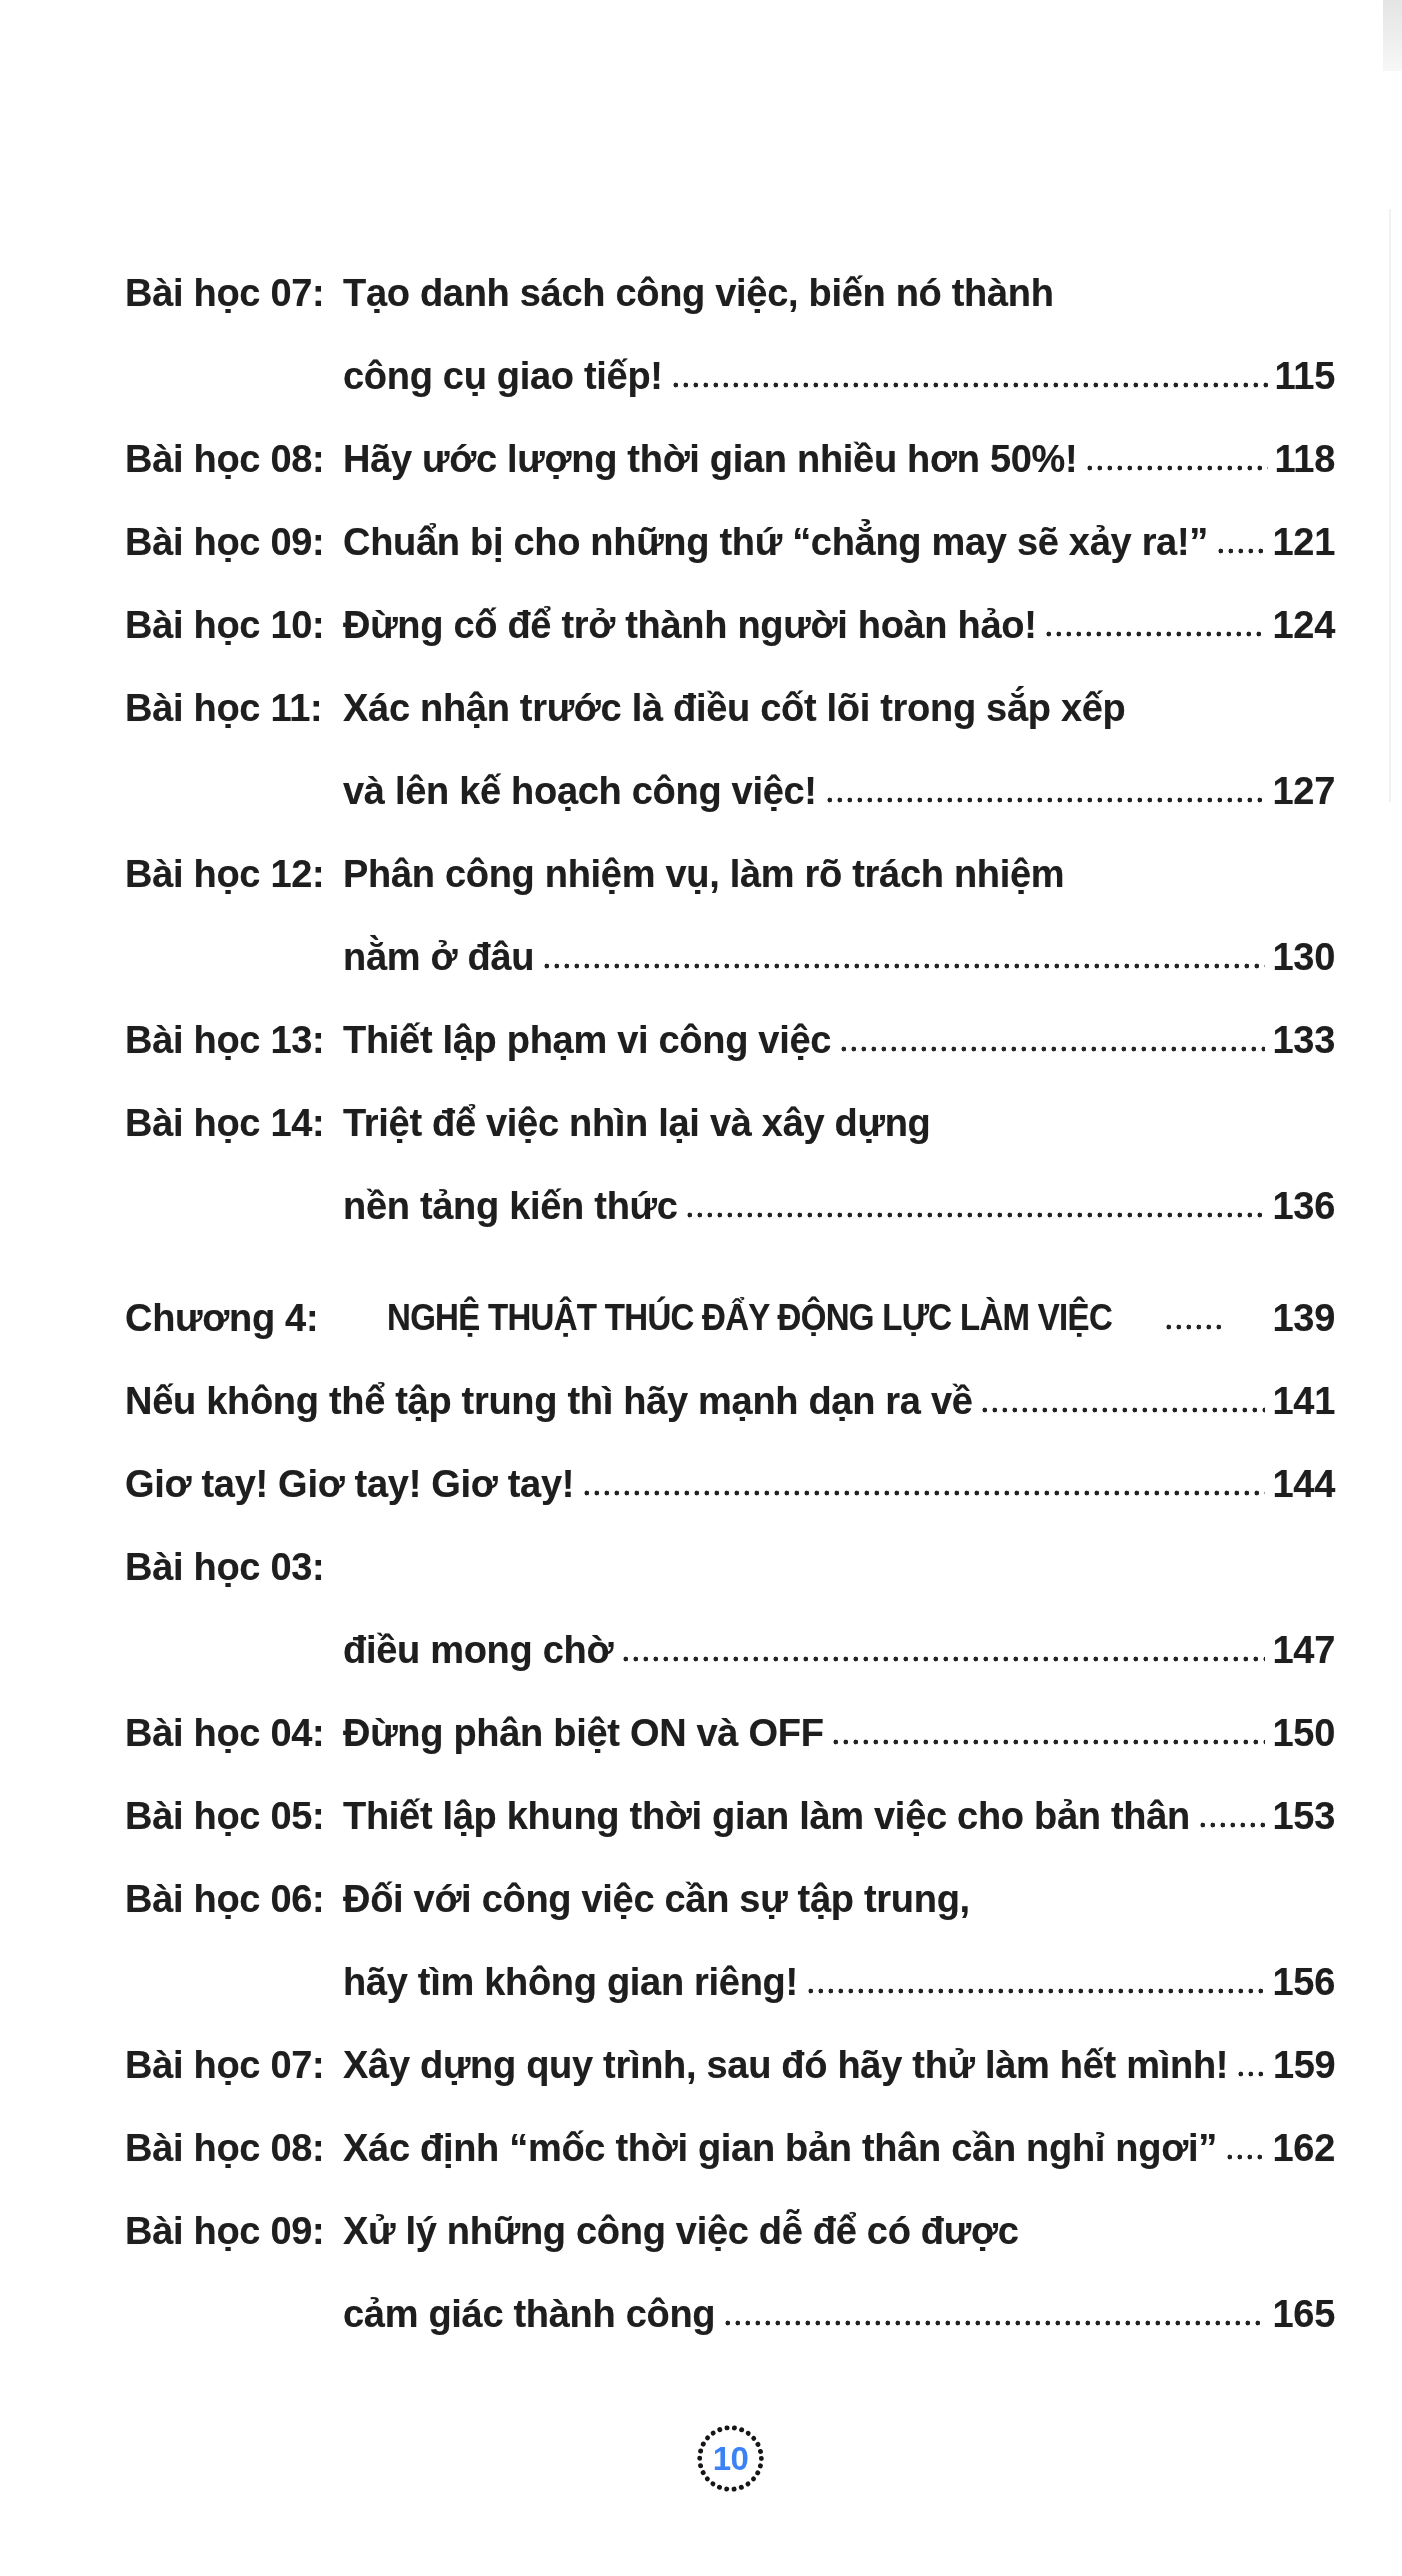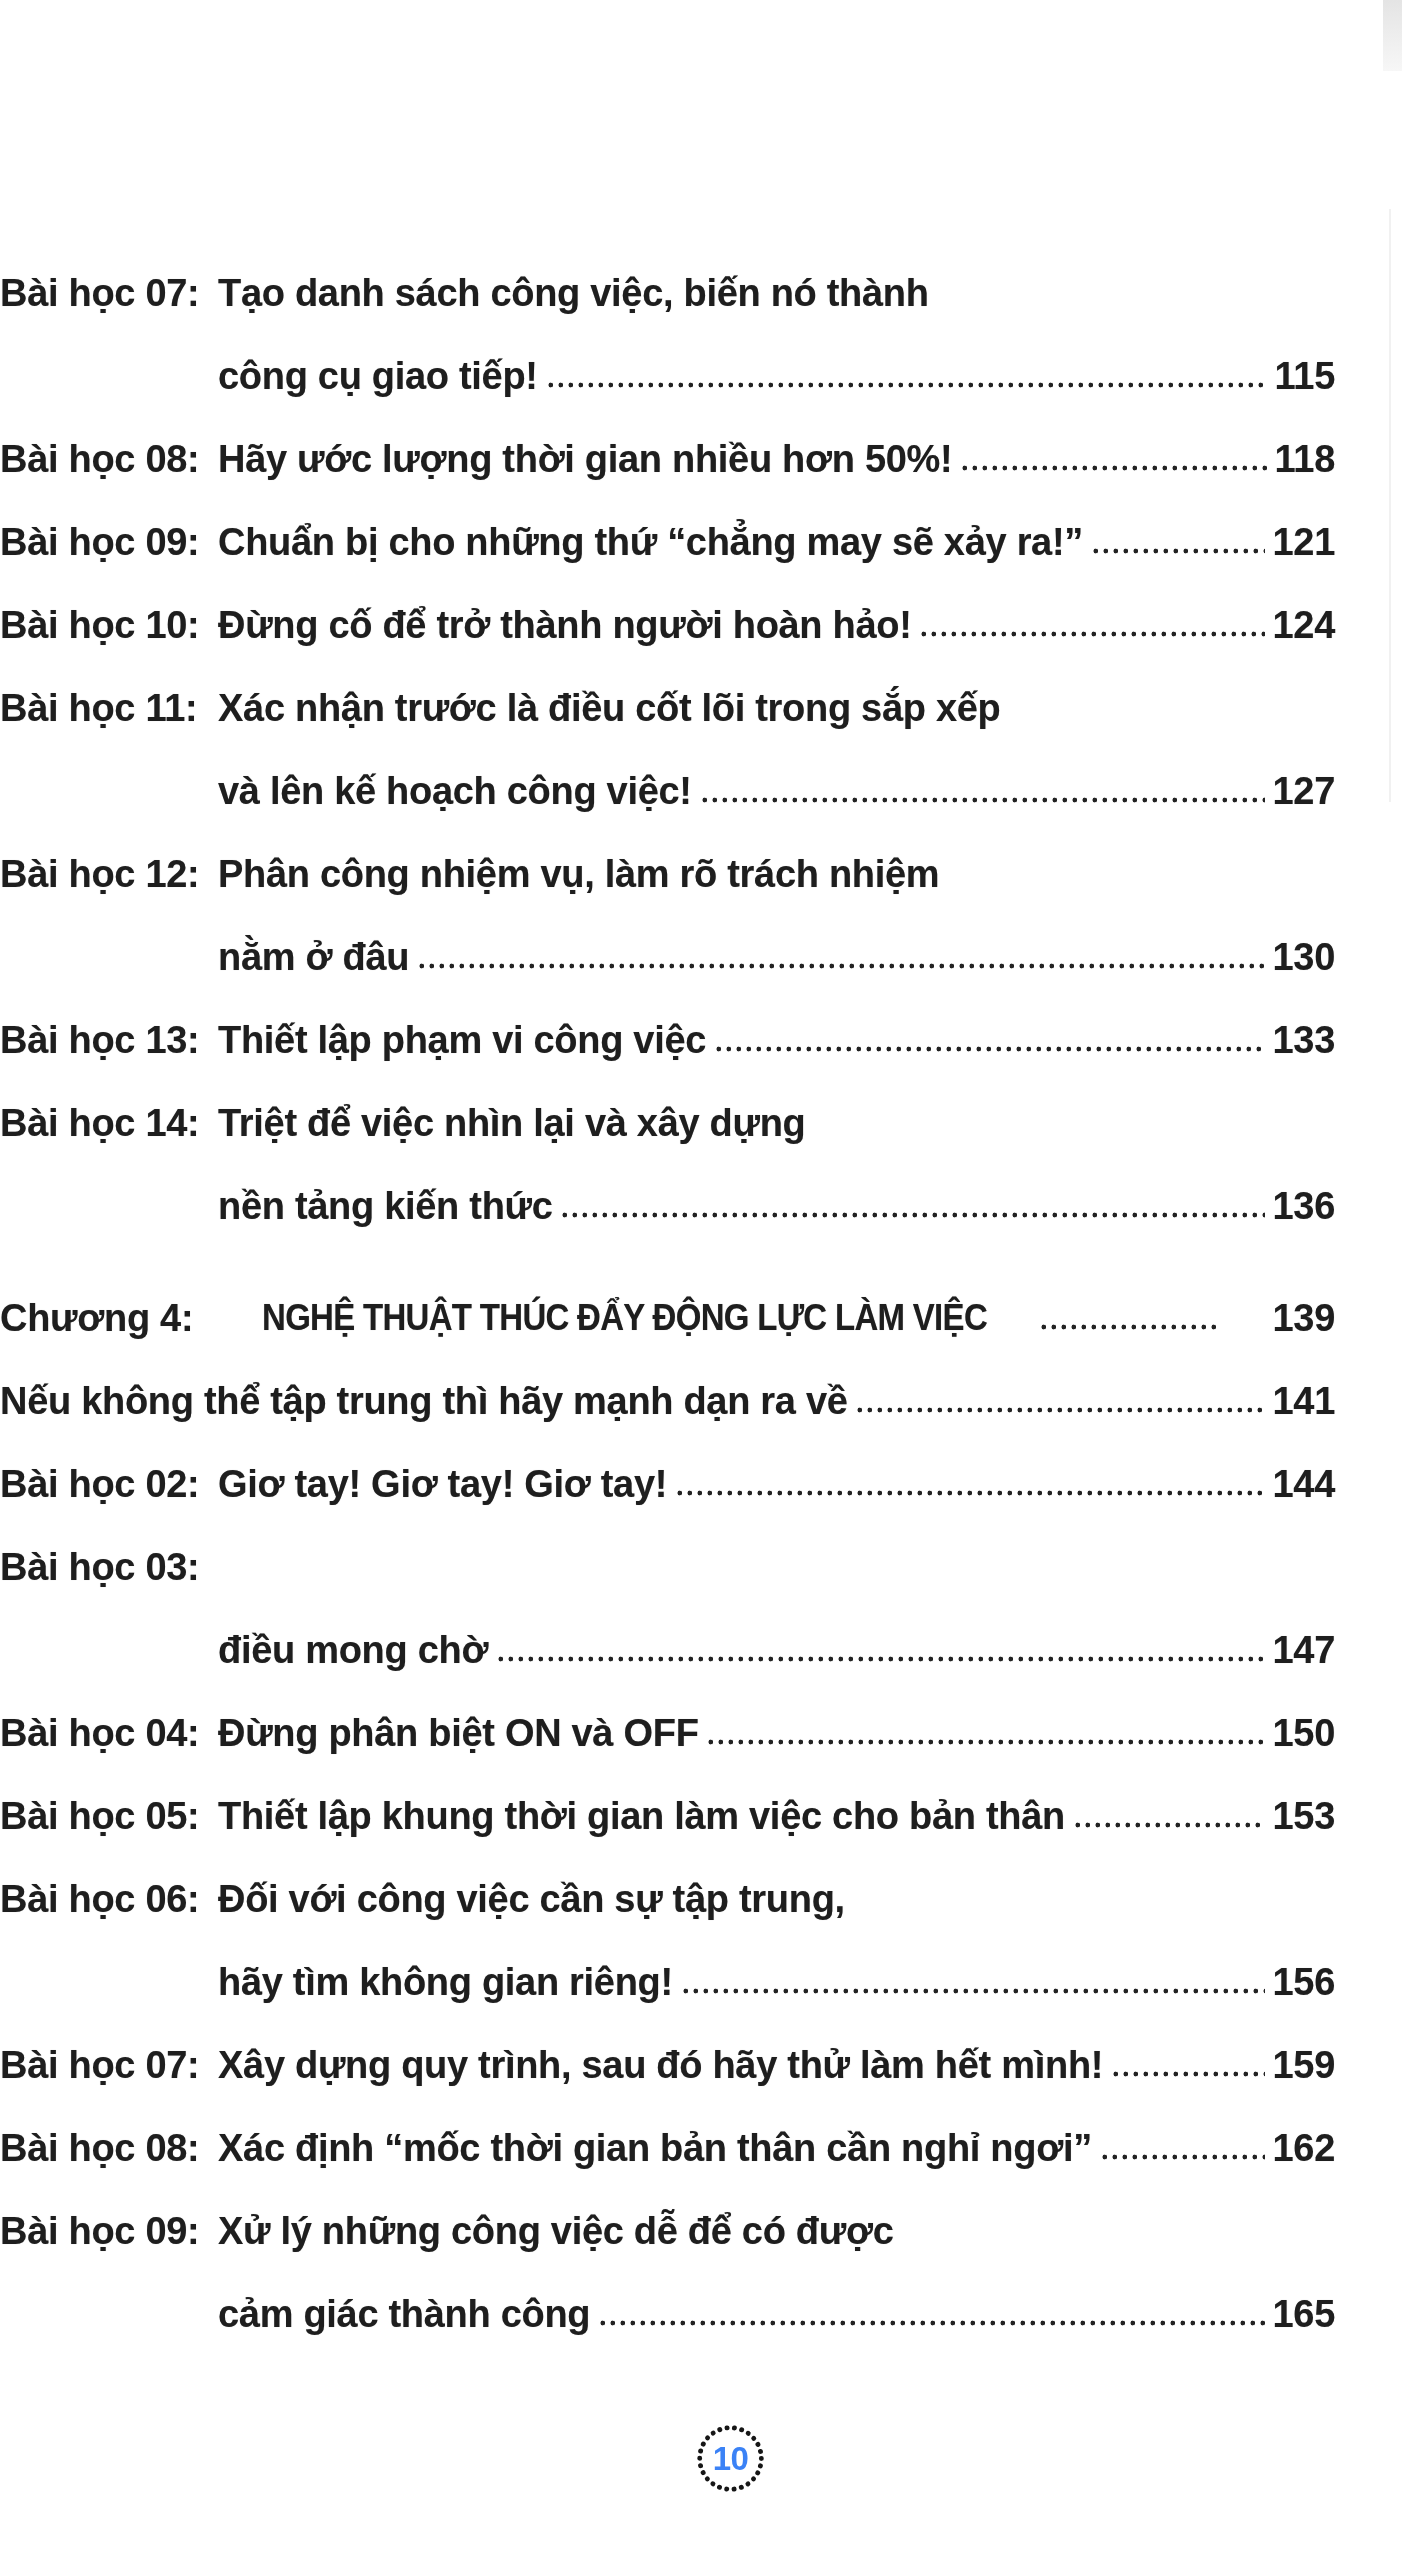--- a/index.html
+++ b/index.html
@@ -14,20 +14,21 @@
   }
   .toc {
     position: absolute;
     left: 0; top: 252px;
     width: 1403px;
     padding: 0;
   }
   .row {
     display: flex;
     height: 83px;
+    padding-left: 125px;
     padding-right: 68px;
     font-weight: 700;
     font-size: 38px;
     letter-spacing: -0.3px;
     text-shadow: 0 0 0.7px rgba(25,25,25,0.38);
     white-space: nowrap;
   }
   .row > span { display: block; line-height: 83px; }
   .row .label { flex: 0 0 218px; }
   .row .title { flex: 0 1 auto; }
@@ -156,21 +157,20 @@
       <span class="title">NGHỆ THUẬT THÚC ĐẨY ĐỘNG LỰC LÀM VIỆC</span>
       <span class="leader"></span>
       <span class="pagenum">139</span>
     </div>
       <div class="row">
       <span class="title">Nếu không thể tập trung thì hãy mạnh dạn ra về</span>
       <span class="leader"></span>
       <span class="pagenum">141</span>
     </div>
       <div class="row">
-      <span class="label">Bài học 02:</span>
       <span class="title">Giơ tay! Giơ tay! Giơ tay!</span>
       <span class="leader"></span>
       <span class="pagenum">144</span>
     </div>
       <div class="row">
       <span class="label">Bài học 03:</span>
 
     </div>
       <div class="row">
       <span class="label"></span>

